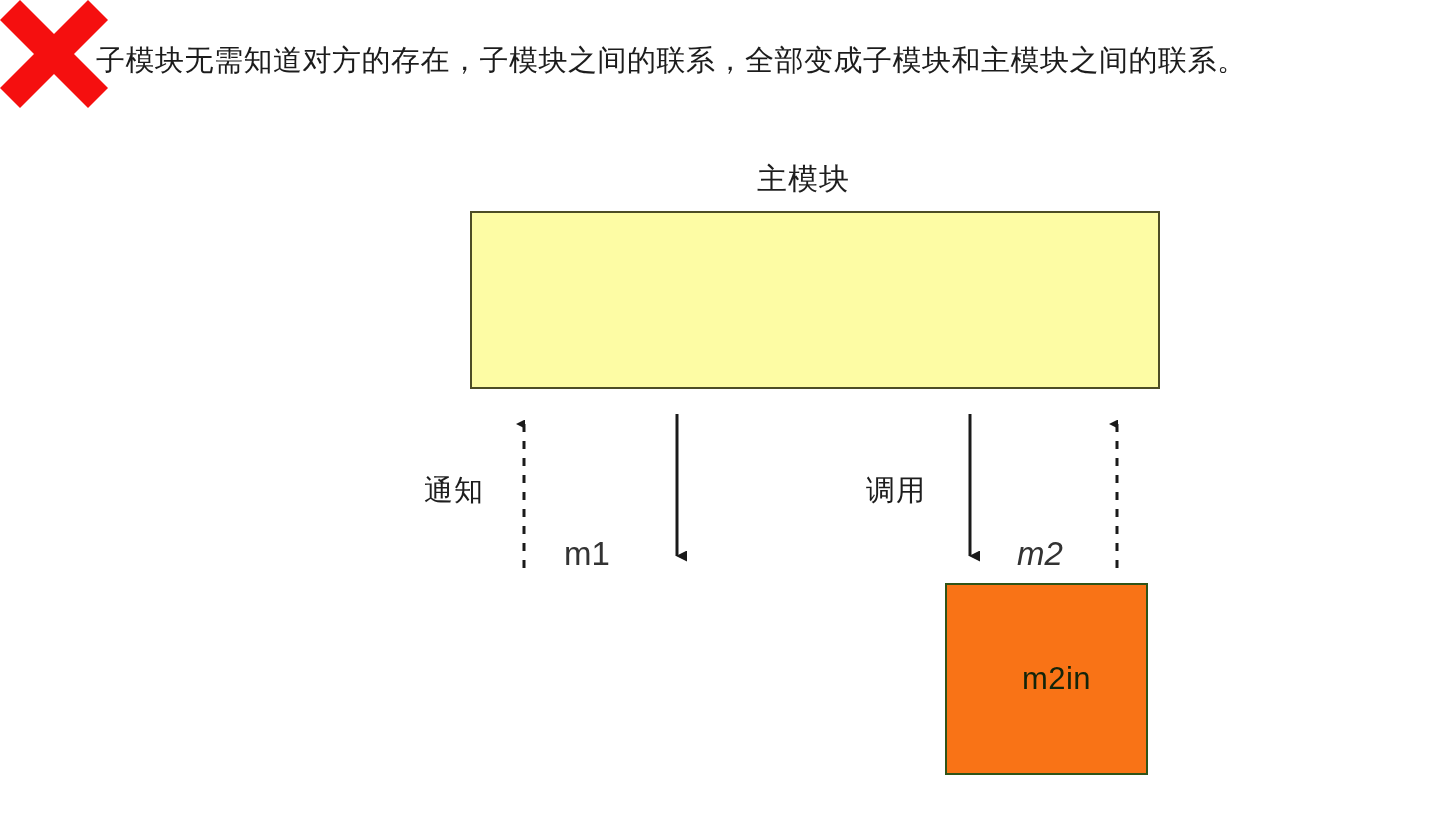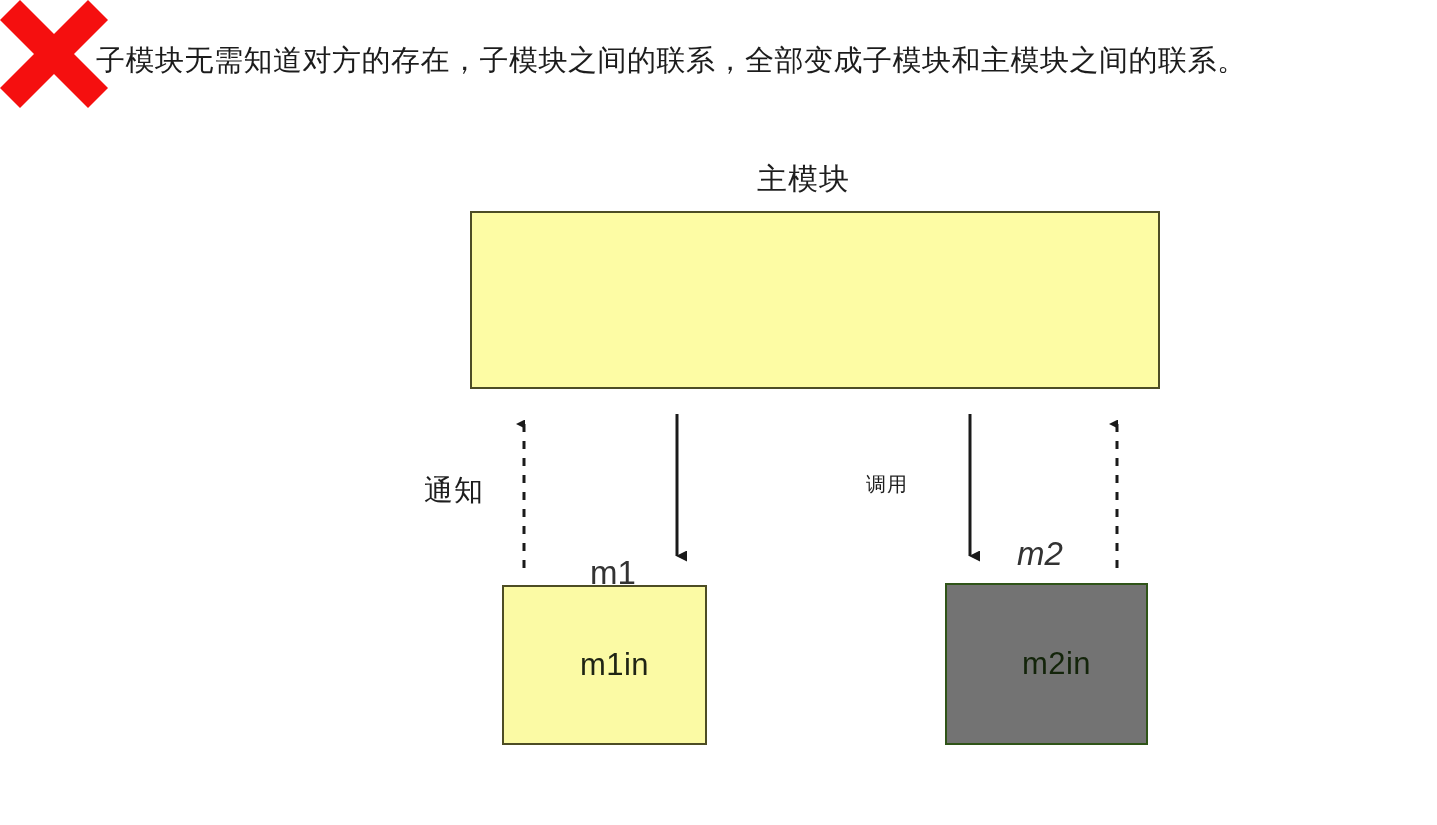--- a/index.html
+++ b/index.html
@@ -71,22 +71,22 @@
     top: 585px;
     width: 205px;
     height: 160px;
     background: #fbfaa4;
     border: 2px solid #4d4d24;
   }
   .box-m2in {
     left: 945px;
     top: 583px;
     width: 203px;
-    height: 162px;
-    background: #737373;
+    height: 192px;
+    background: #f97316;
     border: 2px solid #2f5418;
   }
   .box-label {
     font-size: 31px;
     color: #1f2414;
     transform: translateX(10px);
     letter-spacing: 0.5px;
   }
   .box-m2in .box-label { color: #13240a; }
 
@@ -106,29 +106,28 @@
   .lbl-notify {
     left: 424px;
     top: 471px;
     font-size: 29px;
     letter-spacing: 1px;
     font-family: Liberation Mono, monospace;
   }
   .lbl-call {
     left: 866px;
     top: 471px;
-    font-size: 20px;
+    font-size: 29px;
     letter-spacing: 1px;
   }
   .lbl-m1 {
-    left: 590px;
+    left: 564px;
     top: 535px;
     font-size: 33px;
     color: #333333;
-    margin-top: 19px;
   }
   .lbl-m2 {
     left: 1017px;
     top: 535px;
     font-size: 33px;
     color: #333333;
     font-style: italic;
   }
 
   
@@ -183,23 +182,20 @@
     </div>
 
     <div class="lbl lbl-notify">通知</div>
 
     <div class="lbl lbl-call">调用</div>
 
     <div class="lbl lbl-m1">m1</div>
 
     <div class="lbl lbl-m2">m2</div>
 
-    <div class="box box-m1in">
-      <span class="box-label">m1in</span>
-    </div>
 
     <div class="box box-m2in">
       <span class="box-label">m2in</span>
     </div>
 
     <svg class="red-x" viewBox="0 0 108 108" aria-hidden="true">
       <path d="M20 0 L54 34 L88 0 L108 20 L74 54 L108 88 L88 108 L54 74 L20 108 L0 88 L34 54 L0 20 Z" fill="#f50f0f"></path>
     </svg>
 
   </div>

